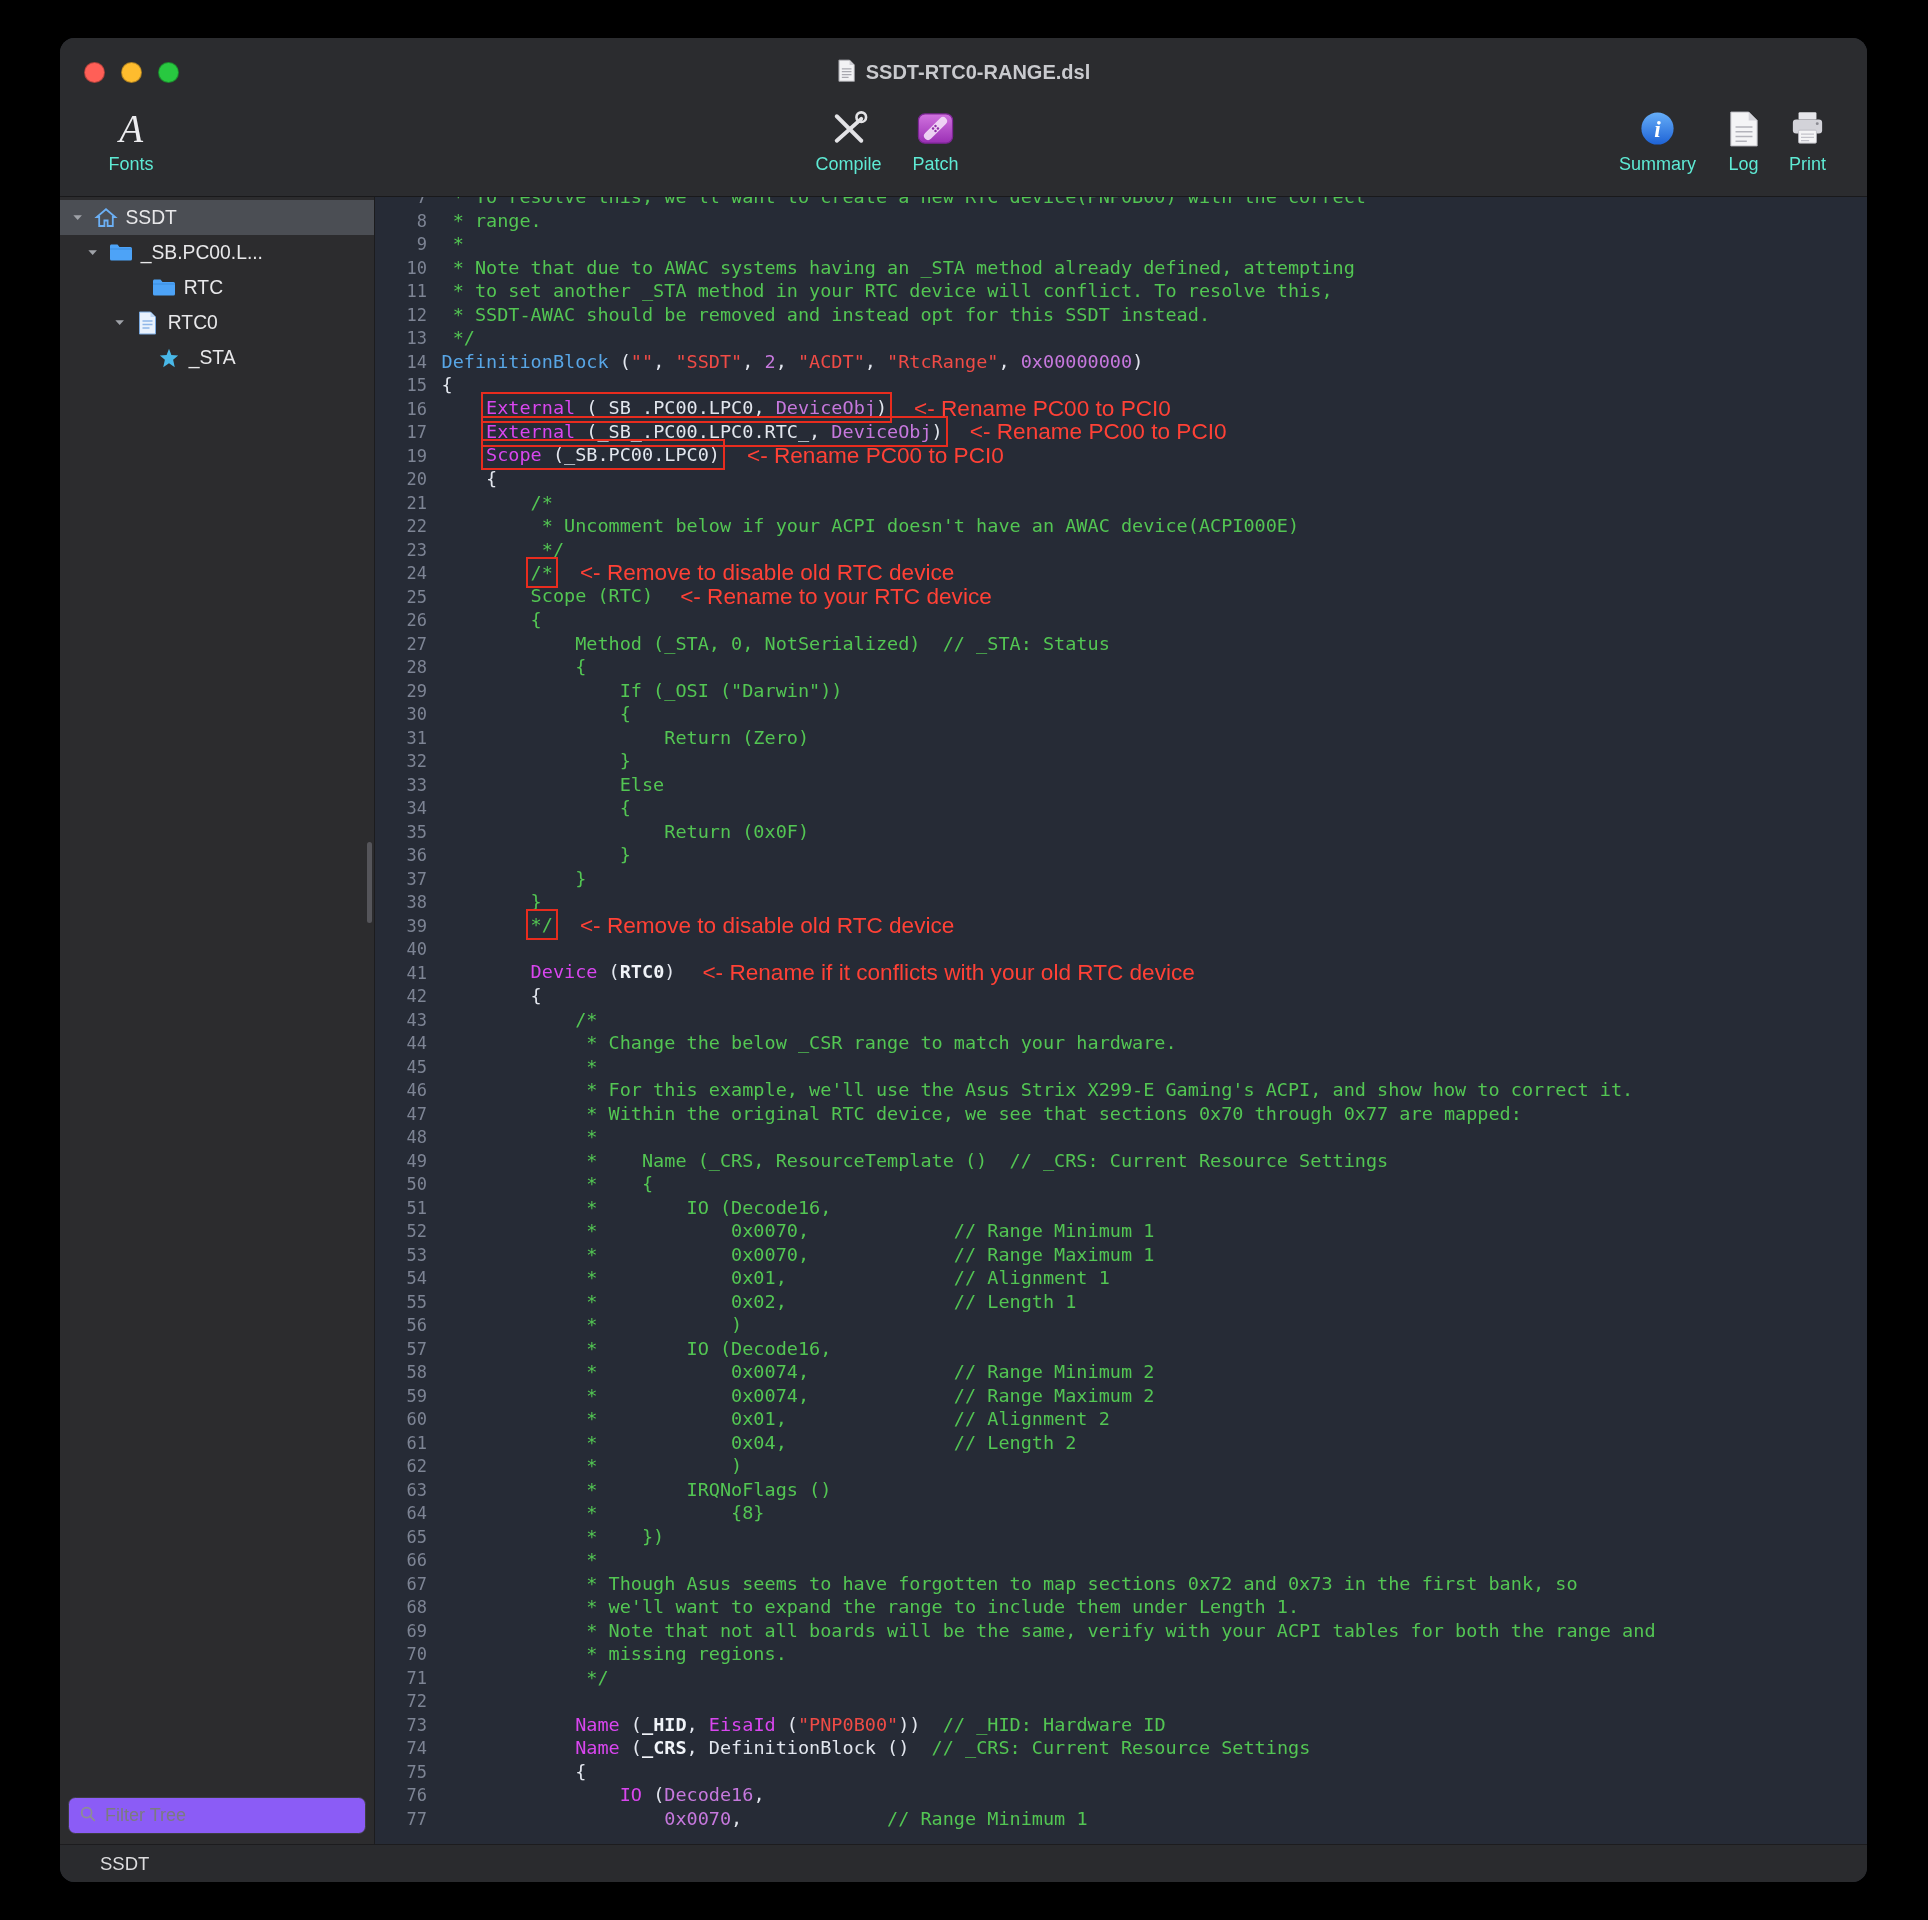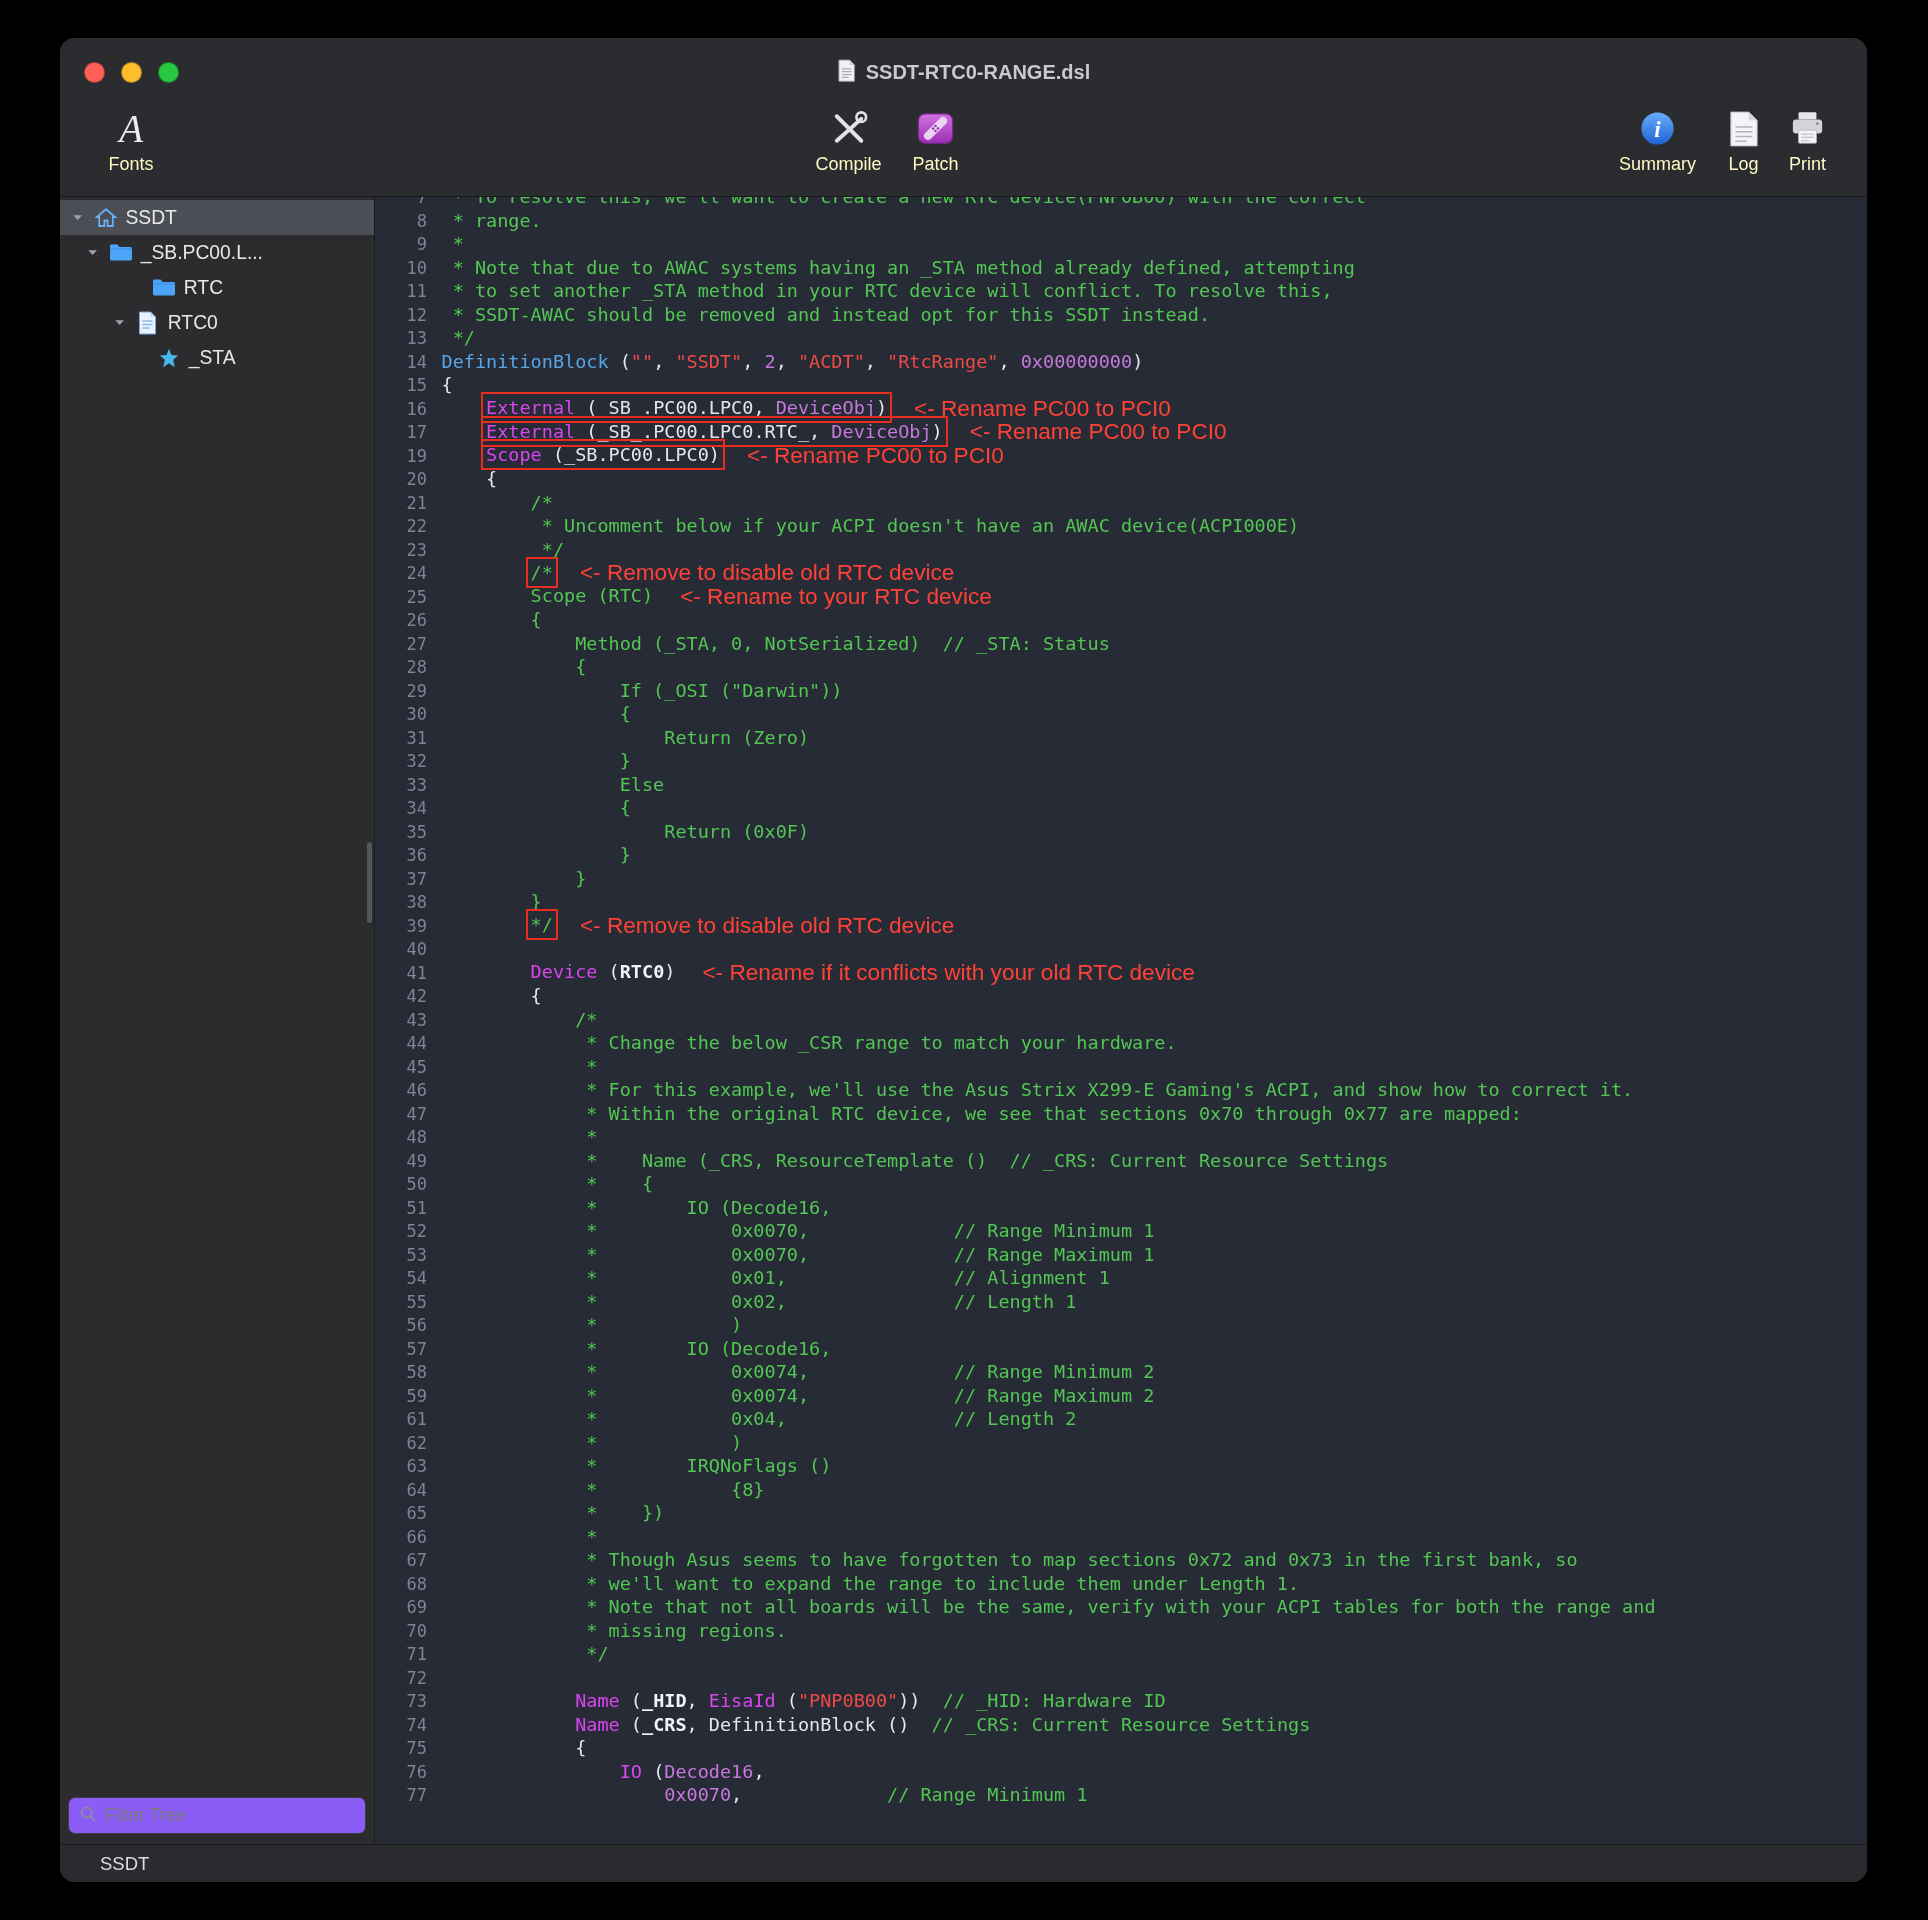--- a/index.html
+++ b/index.html
@@ -23,21 +23,21 @@
   .tl.yellow{background:#febc2e;}
   .tl.green{background:#28c840;}
   .title-wrap{height:100%;display:flex;align-items:center;justify-content:center;gap:9.7px;}
   .title-text{font-size:20px;font-weight:bold;color:#c9cace;}
   .toolbar{position:relative;height:90px;}
   .tb-item{
     position:absolute;top:1.6px;width:97px;display:flex;flex-direction:column;
     align-items:center;gap:4px;background:none;border:none;cursor:pointer;padding:0;
   }
   .tb-icon{height:42px;display:flex;align-items:center;justify-content:center;}
-  .tb-label{font-size:18px;color:#fef9c3;font-family:"Liberation Sans",sans-serif;}
+  .tb-label{font-size:18px;color:#5eead4;font-family:"Liberation Sans",sans-serif;}
   .fonts-glyph{font-family:"Liberation Serif",serif;font-style:italic;font-size:39px;color:#ededf0;line-height:1;}
   
   .main{flex:1;display:flex;min-height:0;}
   .sidebar{
     position:relative;flex:0 0 314px;background:#2c2c2e;border-right:1.6px solid #1c1c1e;
     display:flex;flex-direction:column;
   }
   .tree{flex:1;padding-top:3.2px;overflow:hidden;}
   .tree-row{height:35px;display:flex;align-items:center;gap:6.4px;}
   .tree-row.selected{background:#4b4e54;}
@@ -332,20 +332,21 @@
           <div class="code-line"><span class="line-num">50</span><span class="code-text"><span class="tok-com">             *    {</span></span></div>
           <div class="code-line"><span class="line-num">51</span><span class="code-text"><span class="tok-com">             *        IO (Decode16,</span></span></div>
           <div class="code-line"><span class="line-num">52</span><span class="code-text"><span class="tok-com">             *            0x0070,             // Range Minimum 1</span></span></div>
           <div class="code-line"><span class="line-num">53</span><span class="code-text"><span class="tok-com">             *            0x0070,             // Range Maximum 1</span></span></div>
           <div class="code-line"><span class="line-num">54</span><span class="code-text"><span class="tok-com">             *            0x01,               // Alignment 1</span></span></div>
           <div class="code-line"><span class="line-num">55</span><span class="code-text"><span class="tok-com">             *            0x02,               // Length 1</span></span></div>
           <div class="code-line"><span class="line-num">56</span><span class="code-text"><span class="tok-com">             *            )</span></span></div>
           <div class="code-line"><span class="line-num">57</span><span class="code-text"><span class="tok-com">             *        IO (Decode16,</span></span></div>
           <div class="code-line"><span class="line-num">58</span><span class="code-text"><span class="tok-com">             *            0x0074,             // Range Minimum 2</span></span></div>
           <div class="code-line"><span class="line-num">59</span><span class="code-text"><span class="tok-com">             *            0x0074,             // Range Maximum 2</span></span></div>
+          <div class="code-line"><span class="line-num">60</span><span class="code-text"><span class="tok-com">             *            0x01,               // Alignment 2</span></span></div>
           <div class="code-line"><span class="line-num">61</span><span class="code-text"><span class="tok-com">             *            0x04,               // Length 2</span></span></div>
           <div class="code-line"><span class="line-num">62</span><span class="code-text"><span class="tok-com">             *            )</span></span></div>
           <div class="code-line"><span class="line-num">63</span><span class="code-text"><span class="tok-com">             *        IRQNoFlags ()</span></span></div>
           <div class="code-line"><span class="line-num">64</span><span class="code-text"><span class="tok-com">             *            {8}</span></span></div>
           <div class="code-line"><span class="line-num">65</span><span class="code-text"><span class="tok-com">             *    })</span></span></div>
           <div class="code-line"><span class="line-num">66</span><span class="code-text"><span class="tok-com">             *</span></span></div>
           <div class="code-line"><span class="line-num">67</span><span class="code-text"><span class="tok-com">             * Though Asus seems to have forgotten to map sections 0x72 and 0x73 in the first bank, so</span></span></div>
           <div class="code-line"><span class="line-num">68</span><span class="code-text"><span class="tok-com">             * we'll want to expand the range to include them under Length 1.</span></span></div>
           <div class="code-line"><span class="line-num">69</span><span class="code-text"><span class="tok-com">             * Note that not all boards will be the same, verify with your ACPI tables for both the range and</span></span></div>
           <div class="code-line"><span class="line-num">70</span><span class="code-text"><span class="tok-com">             * missing regions.</span></span></div>

